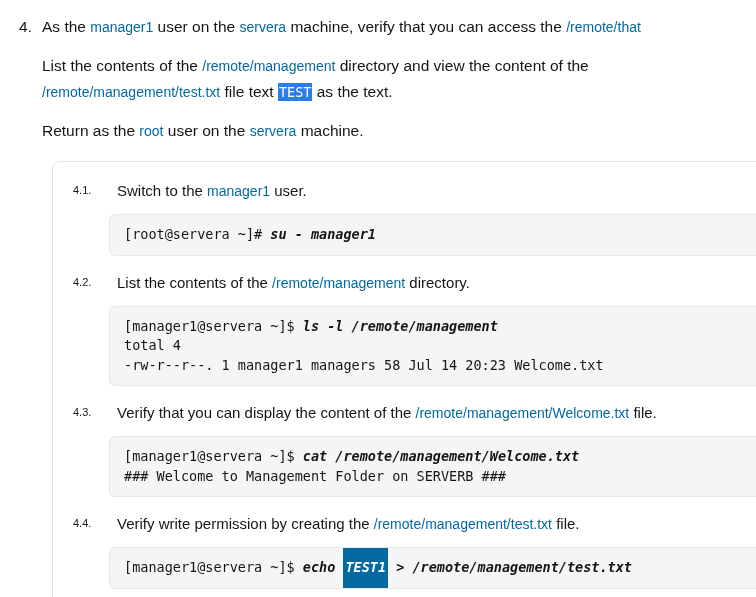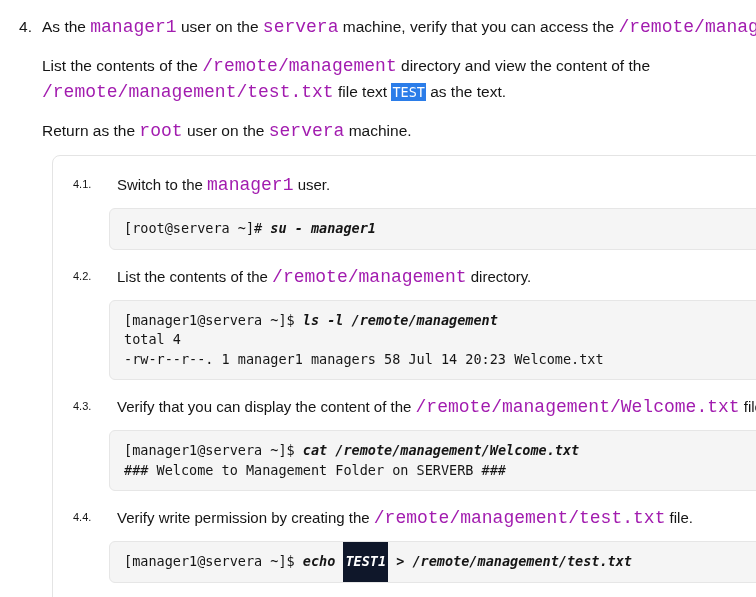--- a/index.html
+++ b/index.html
@@ -49,40 +49,40 @@
     font-size: 15.5px;
     line-height: 25px;
     color: #151515;
     margin: 0 0 13px 0;
     white-space: nowrap;
   }
   .para.wrap {
     white-space: normal;
   }
   .para:last-child {
-    margin-bottom: 8px;
+    margin-bottom: 14px;
   }
 
   
   code, .mono {
-    font-family: Liberation Mono, monospace;
-    font-size: 18px;
-    color: #a21caf;
+    font-family: Liberation Sans, sans-serif;
+    font-size: 14px;
+    color: #0369a1;
   }
 
   
   .hl-blue {
     background: #2b7de9;
     color: #ffffff;
     font-family: "DejaVu Sans Mono", "Liberation Mono", monospace;
     font-size: 13.5px;
     padding: 1px 1px;
   }
   .hl-magenta {
-    background: #0f172a;
+    background: #0369a1;
     color: #ffffff;
     padding: 17px 2px;
   }
 
   
   .substeps-panel {
     margin-left: 52px;
     margin-top: 3px;
     margin-right: -230px; 
     border: 1px solid #e4e4e4;
@@ -140,21 +140,21 @@
 </style>
 </head>
 <body>
 
 <div class="page">
 
   <div class="step-root">
     <div class="step-row">
       <div class="step-num">4.</div>
       <div class="step-body">
-        <p class="para"><span>As the </span><code class="mono">manager1</code><span> user on the </span><code class="mono">servera</code><span> machine, verify that you can access the </span><code class="mono">/remote/manag</code></p>
+        <p class="para"><span>As the </span><code class="mono">manager1</code><span> user on the </span><code class="mono">servera</code><span> machine, verify that you can access the </span><code class="mono">/remote/that</code></p>
         <p class="para wrap"><span>List the contents of the </span><code class="mono">/remote/management</code><span> directory and view the content of the </span><code class="mono">/remote/management/test.txt</code><span> file text </span><span class="hl-blue">TEST</span><span> as the text.</span></p>
         <p class="para"><span>Return as the </span><code class="mono">root</code><span> user on the </span><code class="mono">servera</code><span> machine.</span></p>
       </div>
     </div>
   </div>
 
   <div class="substeps-panel">
 
     <div class="substep">
       <div class="substep-num">4.1.</div>

